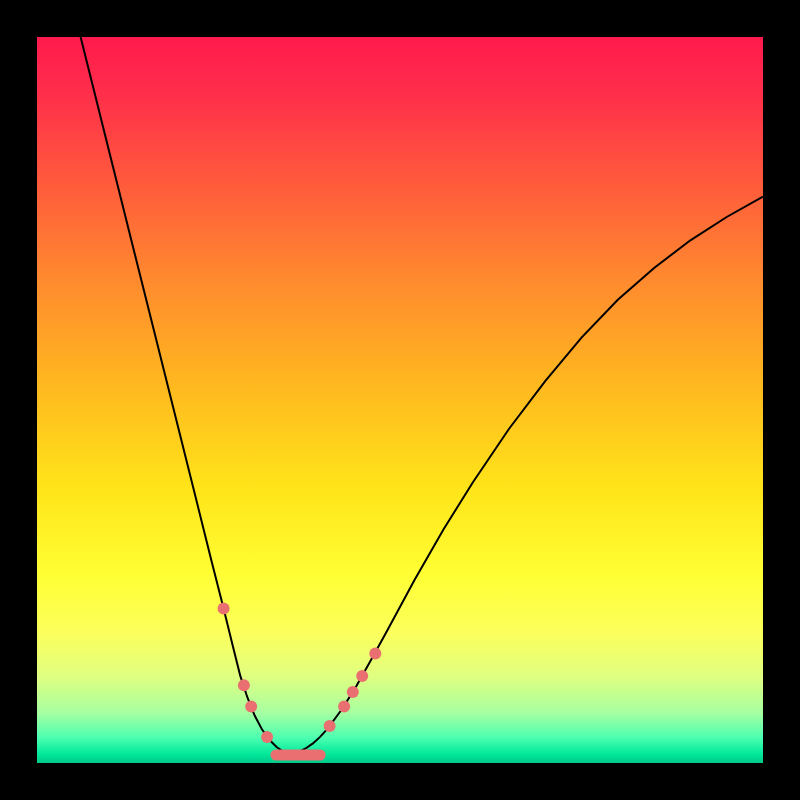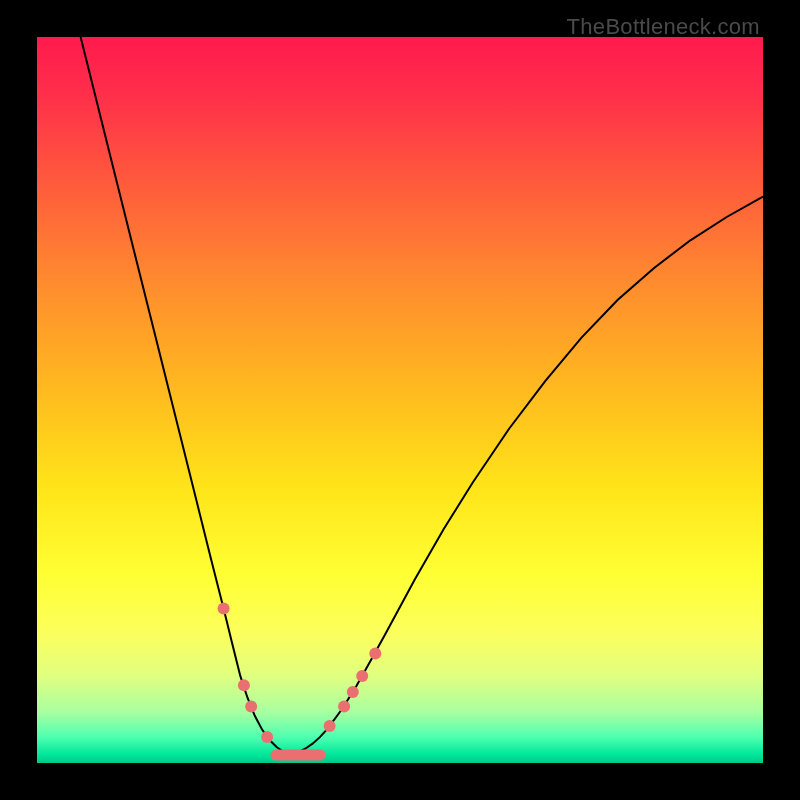--- a/index.html
+++ b/index.html
@@ -100,14 +100,13 @@
           <circle class="marker" cx="230.1" cy="699.9" r="6"></circle>
           <circle class="marker" cx="292.6" cy="689.0" r="6"></circle>
           <circle class="marker" cx="307.1" cy="669.4" r="6"></circle>
           <circle class="marker" cx="315.8" cy="654.9" r="6"></circle>
           <circle class="marker" cx="325.2" cy="638.9" r="6"></circle>
           <circle class="marker" cx="338.3" cy="616.4" r="6"></circle>
         </g>
     </svg>
   </div>
 
-  <div class="watermark">TheBottleneck.com</div>
 </div>
 
 </body></html>

